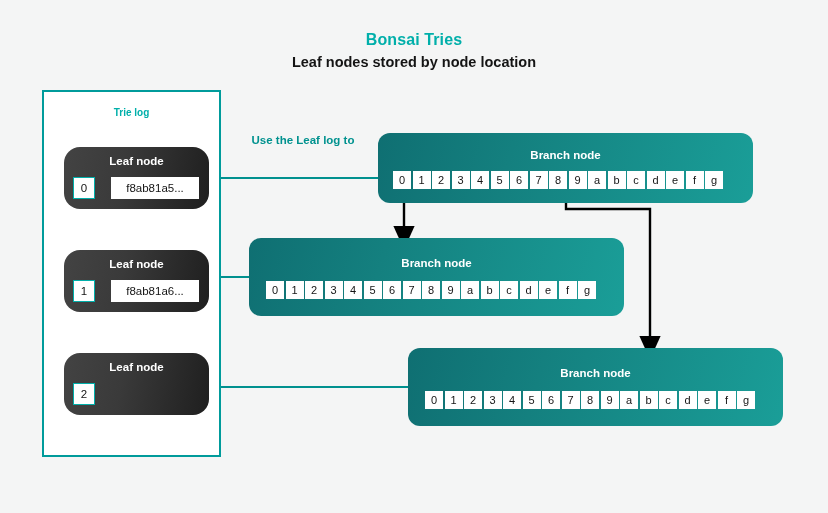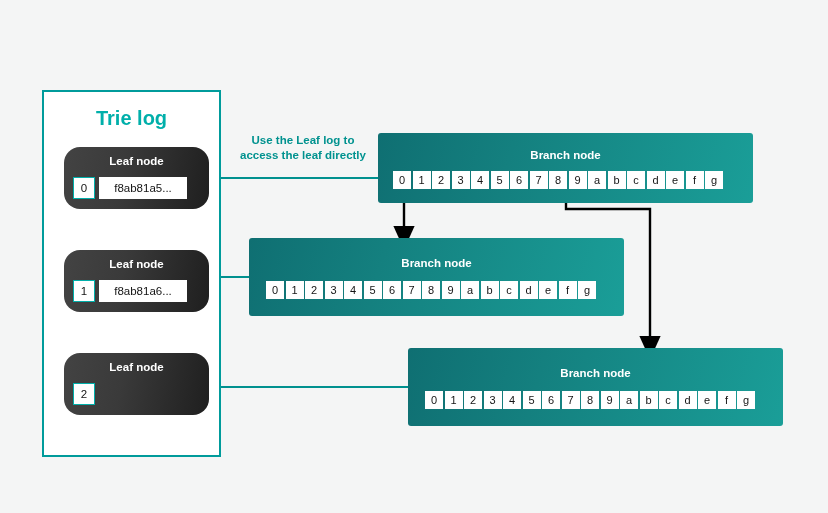--- a/index.html
+++ b/index.html
@@ -50,21 +50,21 @@
     border: 2px solid #009b9b;
     box-sizing: border-box;
   }
   #trie-log-title {
     position: absolute;
     left: 0;
     top: 15px;
     width: 100%;
     text-align: center;
     color: #00afaa;
-    font-size: 20px;
+    font-size: 10px;
     font-weight: bold;
   }
 
   .leaf-node {
     position: absolute;
     left: 20px;
     width: 145px;
     height: 62px;
     border-radius: 16px;
     background: linear-gradient(100deg, #434343 0%, #3a3a3a 40%, #1f1f1f 100%);
@@ -96,35 +96,35 @@
     background: #ffffff;
     border: 1.5px solid #00afaa;
     box-sizing: border-box;
     display: flex;
     align-items: center;
     justify-content: center;
     font-size: 11.5px;
     color: #141414;
   }
   .leaf-value {
-    margin-left: 4px;
+    margin-left: 16px;
     width: 88px;
     height: 22px;
     background: #ffffff;
     display: flex;
     align-items: center;
     justify-content: center;
     font-size: 11.5px;
     color: #141414;
   }
 
   
   .branch-node {
     position: absolute;
-    border-radius: 3px;
+    border-radius: 12px;
     background: linear-gradient(105deg, #0f6f72 0%, #14807f 35%, #1a9e98 100%);
   }
   #branch-node-1 { left: 378px; top: 133px; width: 375px; height: 70px; }
   #branch-node-2 { left: 249px; top: 238px; width: 375px; height: 78px; }
   #branch-node-3 { left: 408px; top: 348px; width: 375px; height: 78px; }
 
   .branch-label {
     position: absolute;
     left: 0;
     width: 100%;
@@ -177,20 +177,22 @@
     top: 0;
     width: 828px;
     height: 513px;
     pointer-events: none;
   }
 </style>
 </head>
 <body>
 
 <div id="header">
+  <div id="title">Bonsai Tries</div>
+  <div id="subtitle">Leaf nodes stored by node location</div>
 </div>
 
 <svg id="connectors" viewBox="0 0 828 513" xmlns="http://www.w3.org/2000/svg">
   <defs>
     <marker id="arrow-black" markerWidth="10" markerHeight="9" refX="1" refY="4.5" orient="auto">
       <polygon points="0,0 10,4.5 0,9" fill="#000000"></polygon>
     </marker>
     <marker id="arrow-teal" markerWidth="10" markerHeight="9" refX="1" refY="4.5" orient="auto">
       <polygon points="0,0 10,4.5 0,9" fill="#00918f"></polygon>
     </marker>
@@ -229,21 +231,20 @@
   <div class="leaf-node n2">
     <div class="leaf-label">Leaf node</div>
     <div class="leaf-row">
       <div class="leaf-index">2</div>
     </div>
   </div>
 </div>
 
 <div id="annotation">
   <div>Use the Leaf log to</div>
-  <div>access the leaf directly</div>
 </div>
 
 <div class="branch-node" id="branch-node-1">
   <div class="branch-label">Branch node</div>
   <div class="branch-cells">
       <div class="branch-cell">0</div>
       <div class="branch-cell">1</div>
       <div class="branch-cell">2</div>
       <div class="branch-cell">3</div>
       <div class="branch-cell">4</div>

